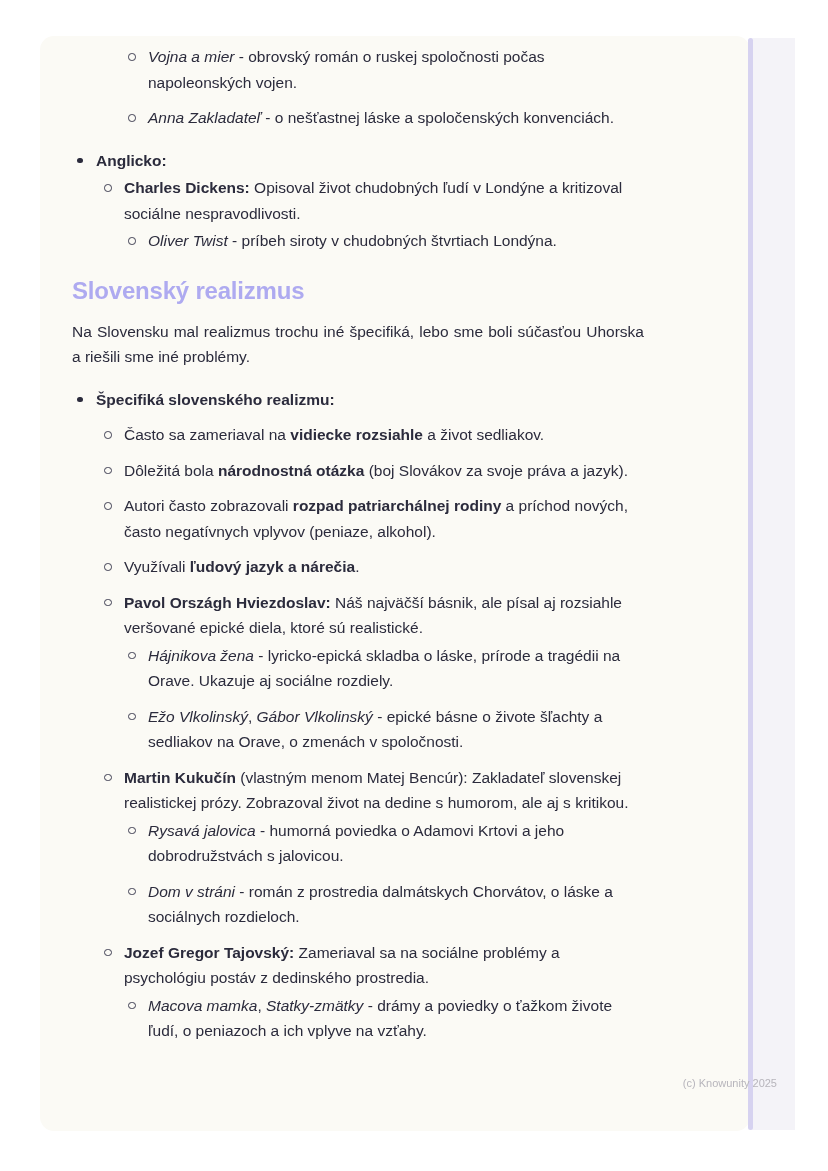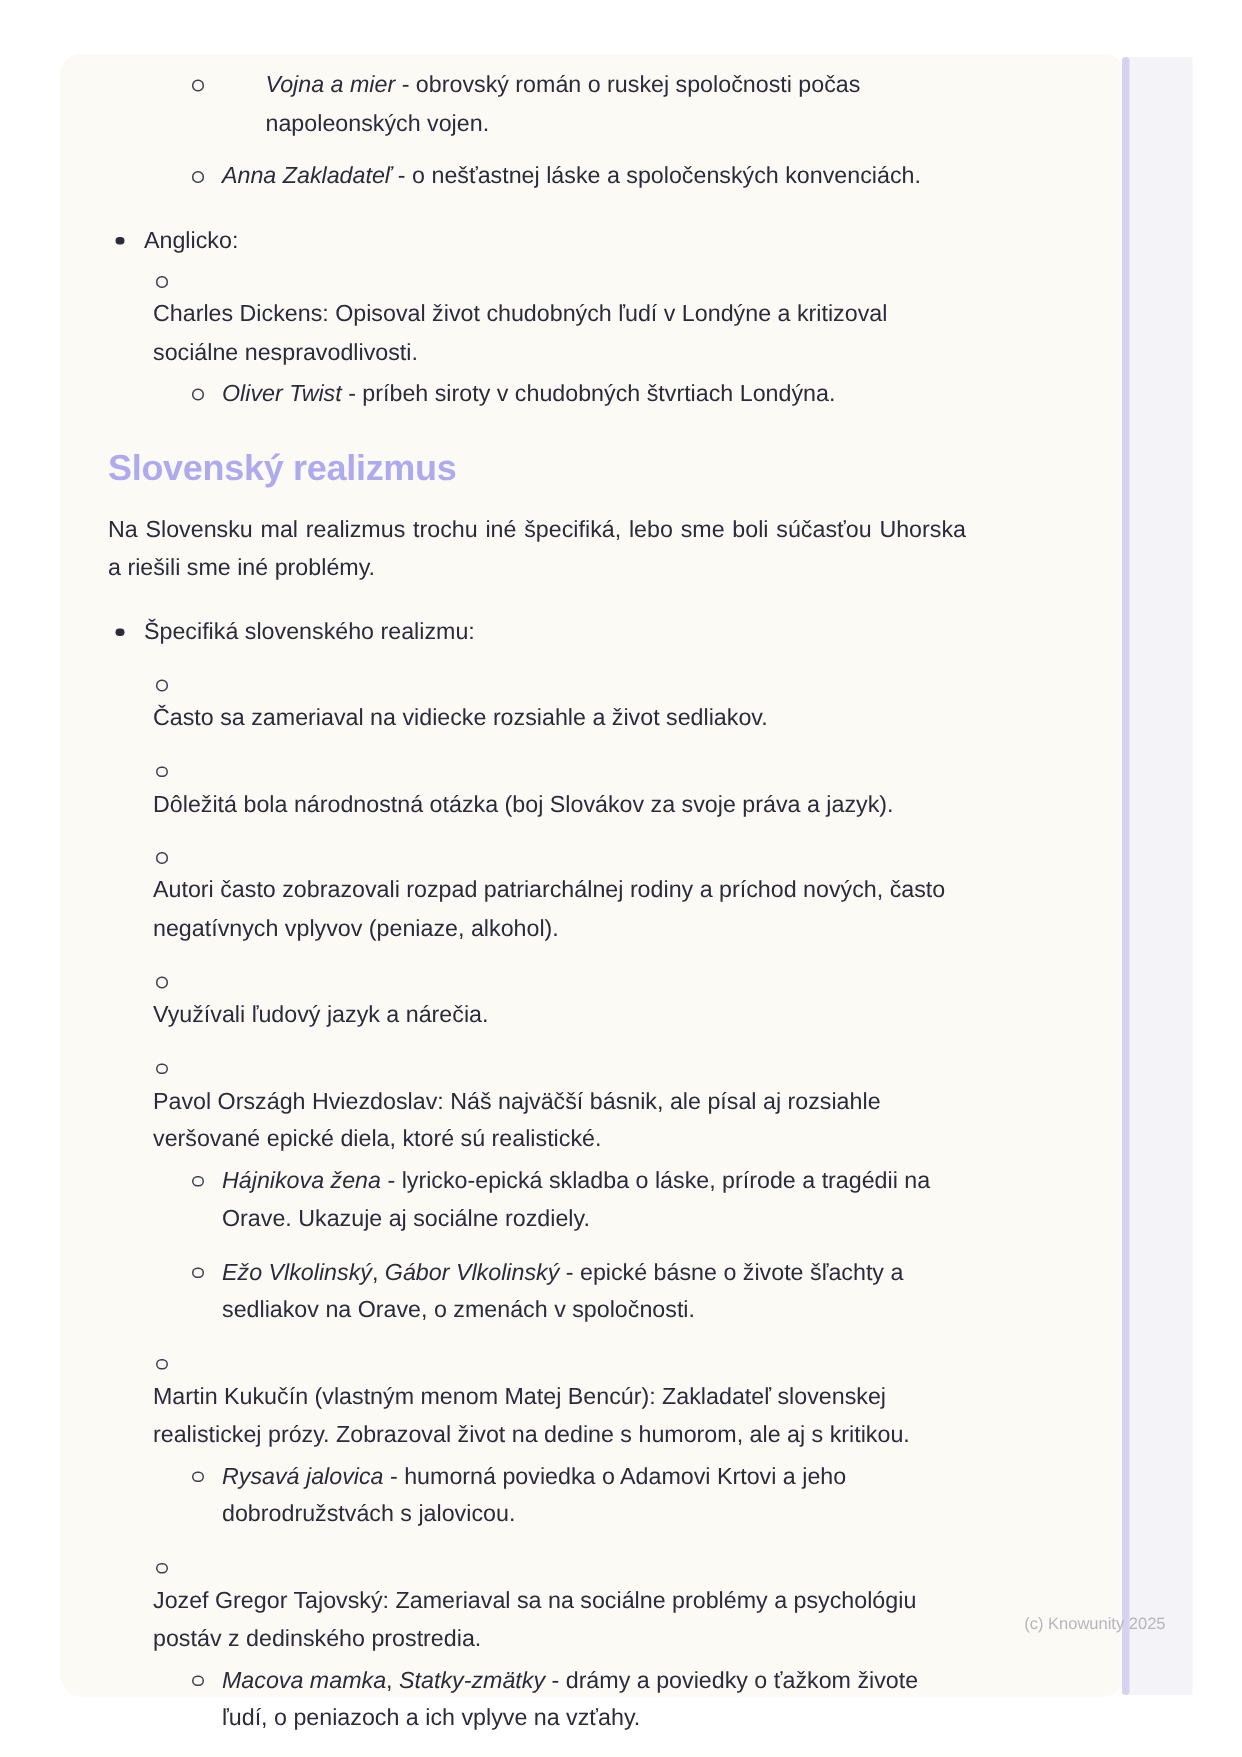--- a/index.html
+++ b/index.html
@@ -18,56 +18,56 @@
     border-radius: 14px;
   }
   .content {
     position: absolute;
     left: 32px; top: 8px;
     width: 572px;
     color: #2b2b3c;
     font-size: 15.5px;
     line-height: 25.5px;
   }
-  .content > :first-child { margin-top: 0 !important; gap: 29px; }
+  .content > :first-child { margin-top: 0 !important; }
   .para {
     text-align: justify;
     margin-top: 2px;
   }
   .section-heading {
     font-size: 24px;
     line-height: 33px;
     font-weight: bold;
     color: #aeaaf0;
     letter-spacing: -0.2px;
     margin-top: 20px;
     margin-bottom: 12px;
   }
   .item { display: flex; margin-top: 10px; }
   .item.lvl1 { margin-top: 17px; padding-left: 2px; font-weight: bold; }
-  .item.lvl2 { padding-left: 30px; flex-direction: column; }
+  .item.lvl2 { padding-left: 30px; }
   .item.lvl3 { padding-left: 54px; }
   .item.tight { margin-top: 2px; }
   .bullet-box { flex: 0 0 22px; position: relative; }
   .b-disc {
     position: absolute; left: 3px; top: 10px;
     width: 5.5px; height: 5.5px;
     border-radius: 50%;
     background: #2b2b3c;
   }
   .b-ring {
     position: absolute; left: 2px; top: 9px;
     width: 7.5px; height: 7.5px;
     border-radius: 50%;
     border: 1.5px solid #3e3e52;
     background: transparent;
   }
   .item-text { flex: 1 1 auto; }
   .seg-n { font-weight: normal; font-style: normal; }
-  .seg-b { font-weight: normal; }
+  .seg-b { font-weight: bold; }
   .seg-i { font-style: italic; }
   .scroll-track {
     position: absolute;
     left: 751px; top: 38px;
     width: 44px; height: 1092px;
     background: #f4f3f8;
   }
   .scroll-thumb {
     position: absolute;
     left: 748px; top: 38px;
@@ -174,20 +174,26 @@
           <span class="b-ring"></span>
         </span>
         <span class="item-text"><span class="seg-b">Martin Kukučín</span><span class="seg-n"> (vlastným menom Matej Bencúr): Zakladateľ slovenskej realistickej prózy. Zobrazoval život na dedine s humorom, ale aj s kritikou.</span></span>
       </div>
       <div class="item lvl3 tight">
         <span class="bullet-box">
           <span class="b-ring"></span>
         </span>
         <span class="item-text"><span class="seg-i">Rysavá jalovica</span><span class="seg-n"> - humorná poviedka o Adamovi Krtovi a jeho dobrodružstvách s jalovicou.</span></span>
       </div>
+      <div class="item lvl3">
+        <span class="bullet-box">
+          <span class="b-ring"></span>
+        </span>
+        <span class="item-text"><span class="seg-i">Dom v stráni</span><span class="seg-n"> - román z prostredia dalmátskych Chorvátov, o láske a sociálnych rozdieloch.</span></span>
+      </div>
       <div class="item lvl2">
         <span class="bullet-box">
           <span class="b-ring"></span>
         </span>
         <span class="item-text"><span class="seg-b">Jozef Gregor Tajovský:</span><span class="seg-n"> Zameriaval sa na sociálne problémy a psychológiu postáv z dedinského prostredia.</span></span>
       </div>
       <div class="item lvl3 tight">
         <span class="bullet-box">
           <span class="b-ring"></span>
         </span>

